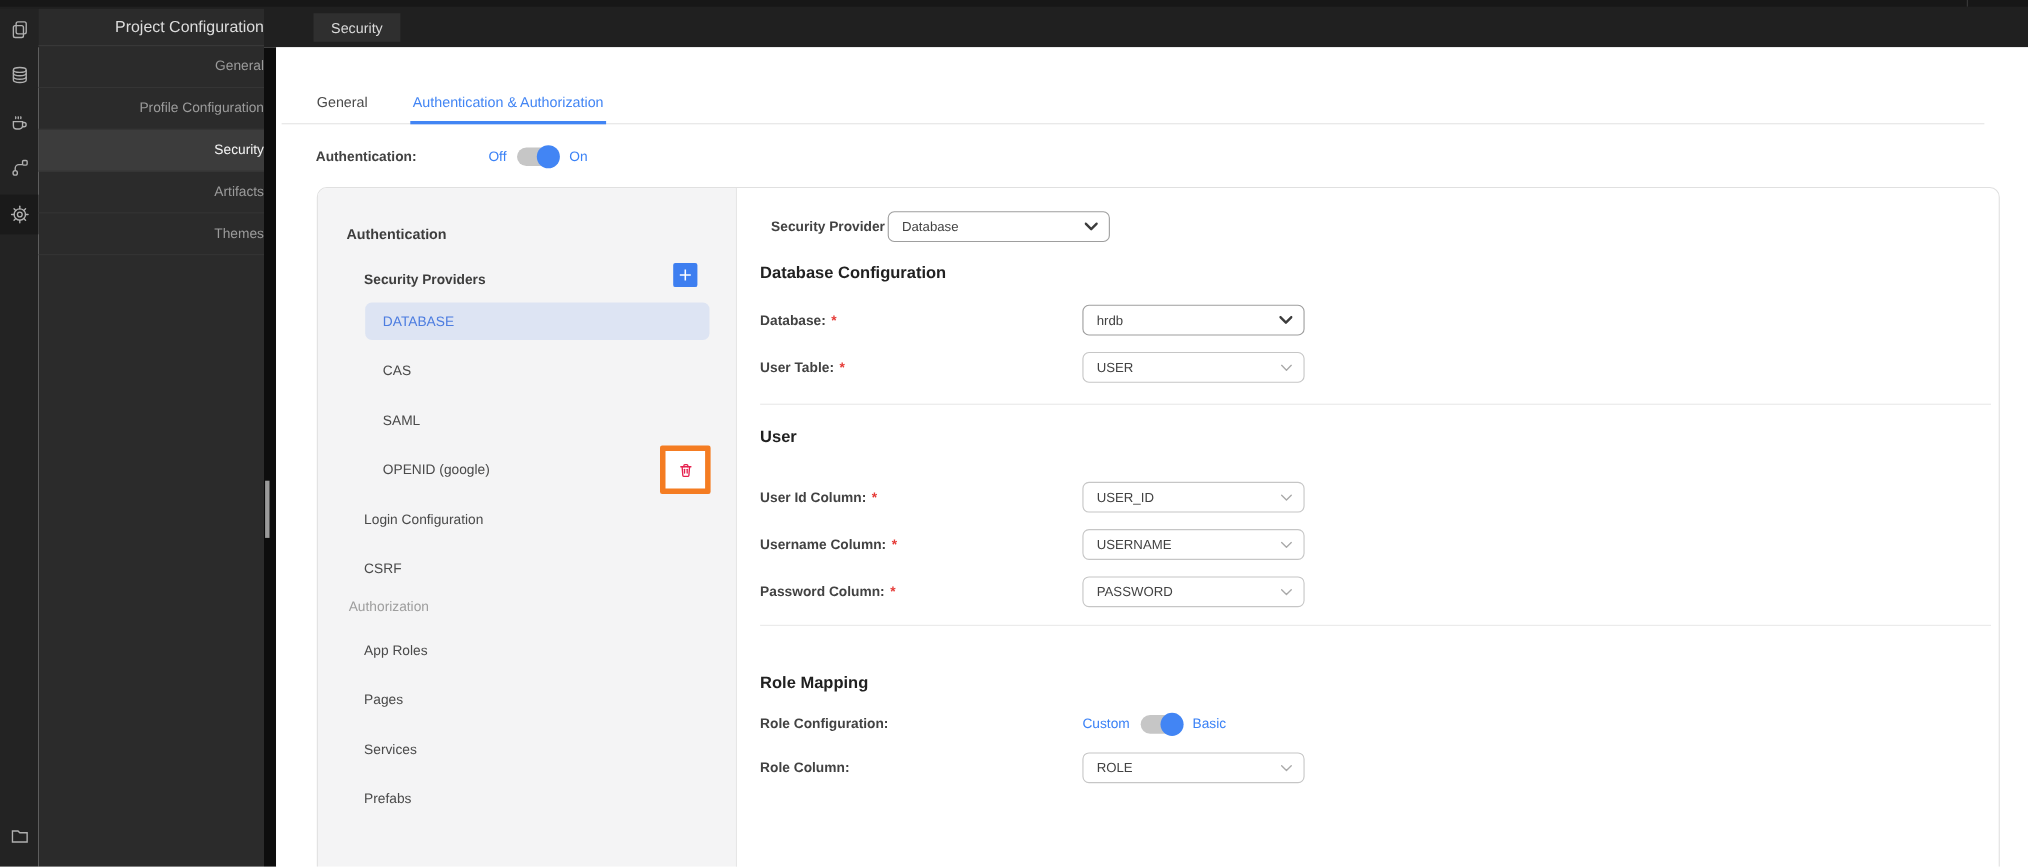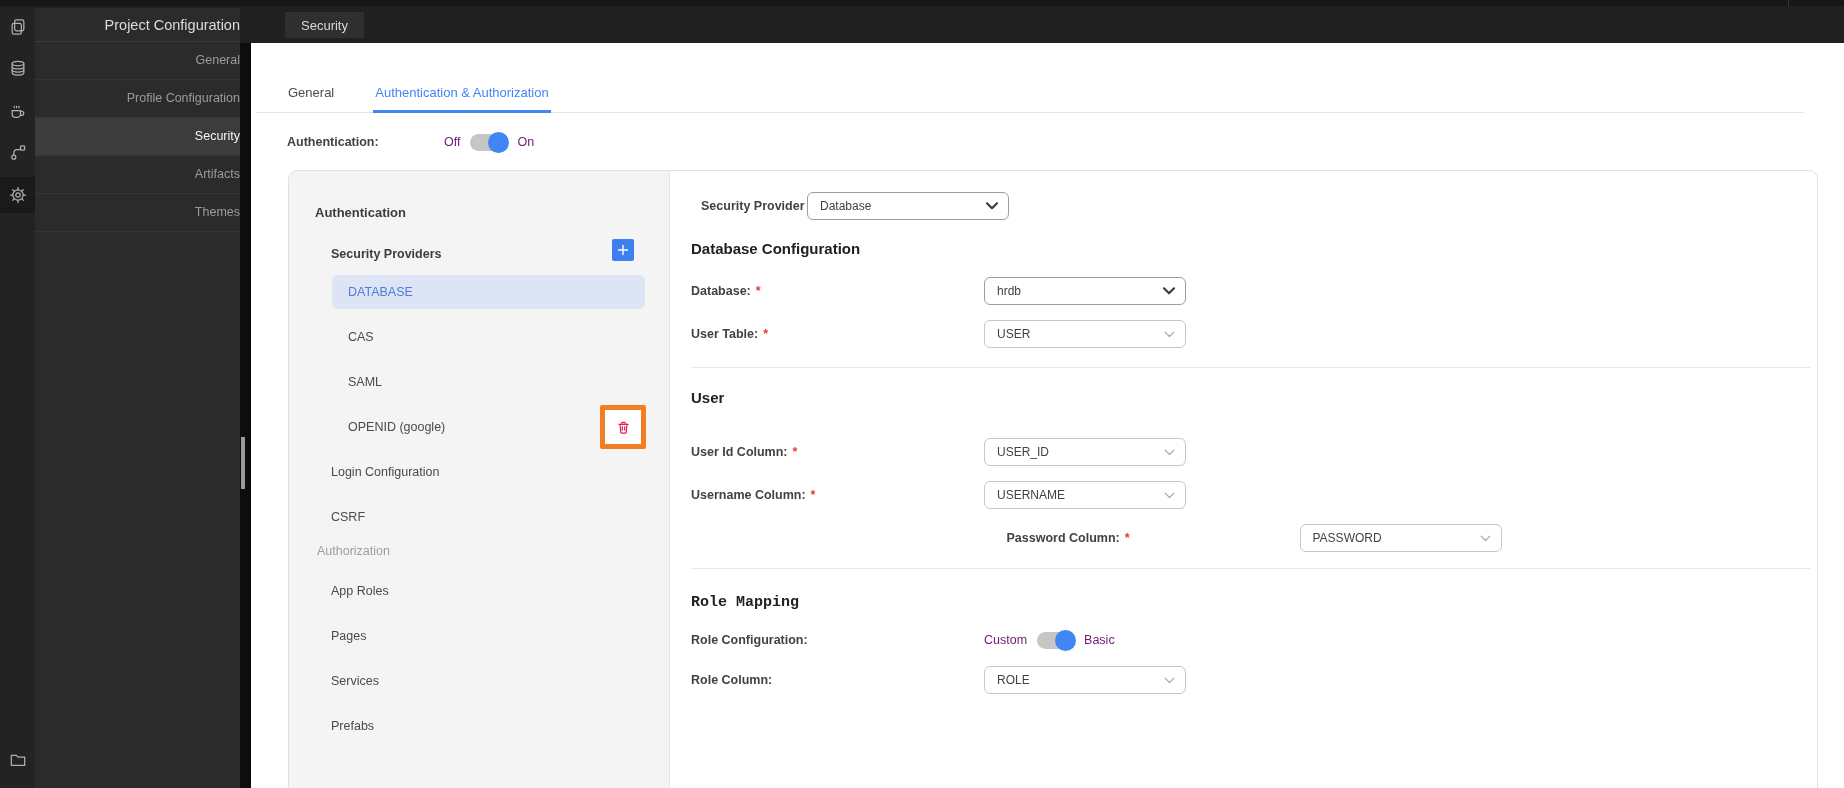--- a/index.html
+++ b/index.html
@@ -39,21 +39,21 @@
   .canvas-strip { position:absolute; left:240px; top:43px; width:11px; height:745px; background:#0d0d0d; }
   .scroll-thumb { position:absolute; left:1px; top:394px; width:4px; height:52px; background:#9b9b9b; }
   
   .content { position:absolute; left:251px; top:43px; width:1593px; height:745px; background:#ffffff; overflow:hidden; }
   .tabs { position:absolute; left:35px; top:42px; display:flex; gap:37px; z-index:2; }
   .tab { font-size:13px; line-height:15px; color:#4a4a4a; padding:0 2px 10px 2px; border-bottom:3px solid transparent; cursor:pointer; }
   .tab.active { color:#4285f4; border-bottom-color:#4285f4; }
   .tabs-rule { position:absolute; left:5px; width:1548px; top:69px; height:1px; background:#e4e4e4; }
   .auth-row { position:absolute; left:36px; top:88px; display:flex; align-items:center; height:22px; }
   .auth-row .lbl { width:157px; font-size:12.5px; font-weight:700; color:#424242; }
-  .toggle-word { font-size:12.5px; color:#701a75; }
+  .toggle-word { font-size:12.5px; color:#3b82f6; }
   .toggle { position:relative; width:37px; height:17px; border-radius:9px; background:#c6c6c6; margin:0 10px; cursor:pointer; }
   .toggle .knob { position:absolute; width:21px; height:21px; border-radius:50%; background:#4285f4; top:-2px; }
   .toggle.on .knob { right:-2px; }
   
   .card {
     position:absolute; left:37px; top:127px; width:1530px; height:640px;
     border:1px solid #e0e0e0; border-radius:9px; background:#fff;
     display:flex; overflow:hidden;
   }
   .nav-panel { width:381px; background:#f4f4f5; border-right:1px solid #e6e6e6; padding-top:35px; flex:none; }
@@ -92,23 +92,23 @@
   .select.native { border:1px solid #9e9e9e; }
   .select.light  { border:1px solid #c6c6c6; }
   .sp-row { margin-top:20px; height:29px;margin-left:10px; }
   .h-db { margin-top:21px; }
   .r-database { margin-top:20px; height:28px; }
   .r-usertable { margin-top:15px; height:28px; }
   .divider { margin-top:19px; width:1119px; height:1px; background:#e9e9e9; border:none; }
   .h-user { margin-top:22px; }
   .r-userid { margin-top:32px; height:28px; }
   .r-username { margin-top:15px; height:28px; }
-  .r-password { margin-top:15px; height:28px;justify-content:center; }
+  .r-password { margin-top:15px; height:28px; }
   .divider2 { margin-top:16px; width:1119px; height:1px; background:#e9e9e9; border:none; }
-  .h-role { margin-top:26px;font-family:Liberation Mono, monospace; }
+  .h-role { margin-top:44px; }
   .r-roleconf { margin-top:18px; height:22px; }
   .r-rolecol { margin-top:15px; height:28px; }
 </style>
 </head>
 <body>
 
 <div class="topbar">
   <div class="topbar-topstrip"></div>
   <div class="topbar-seam"></div>
   <div class="topbar-tab">

